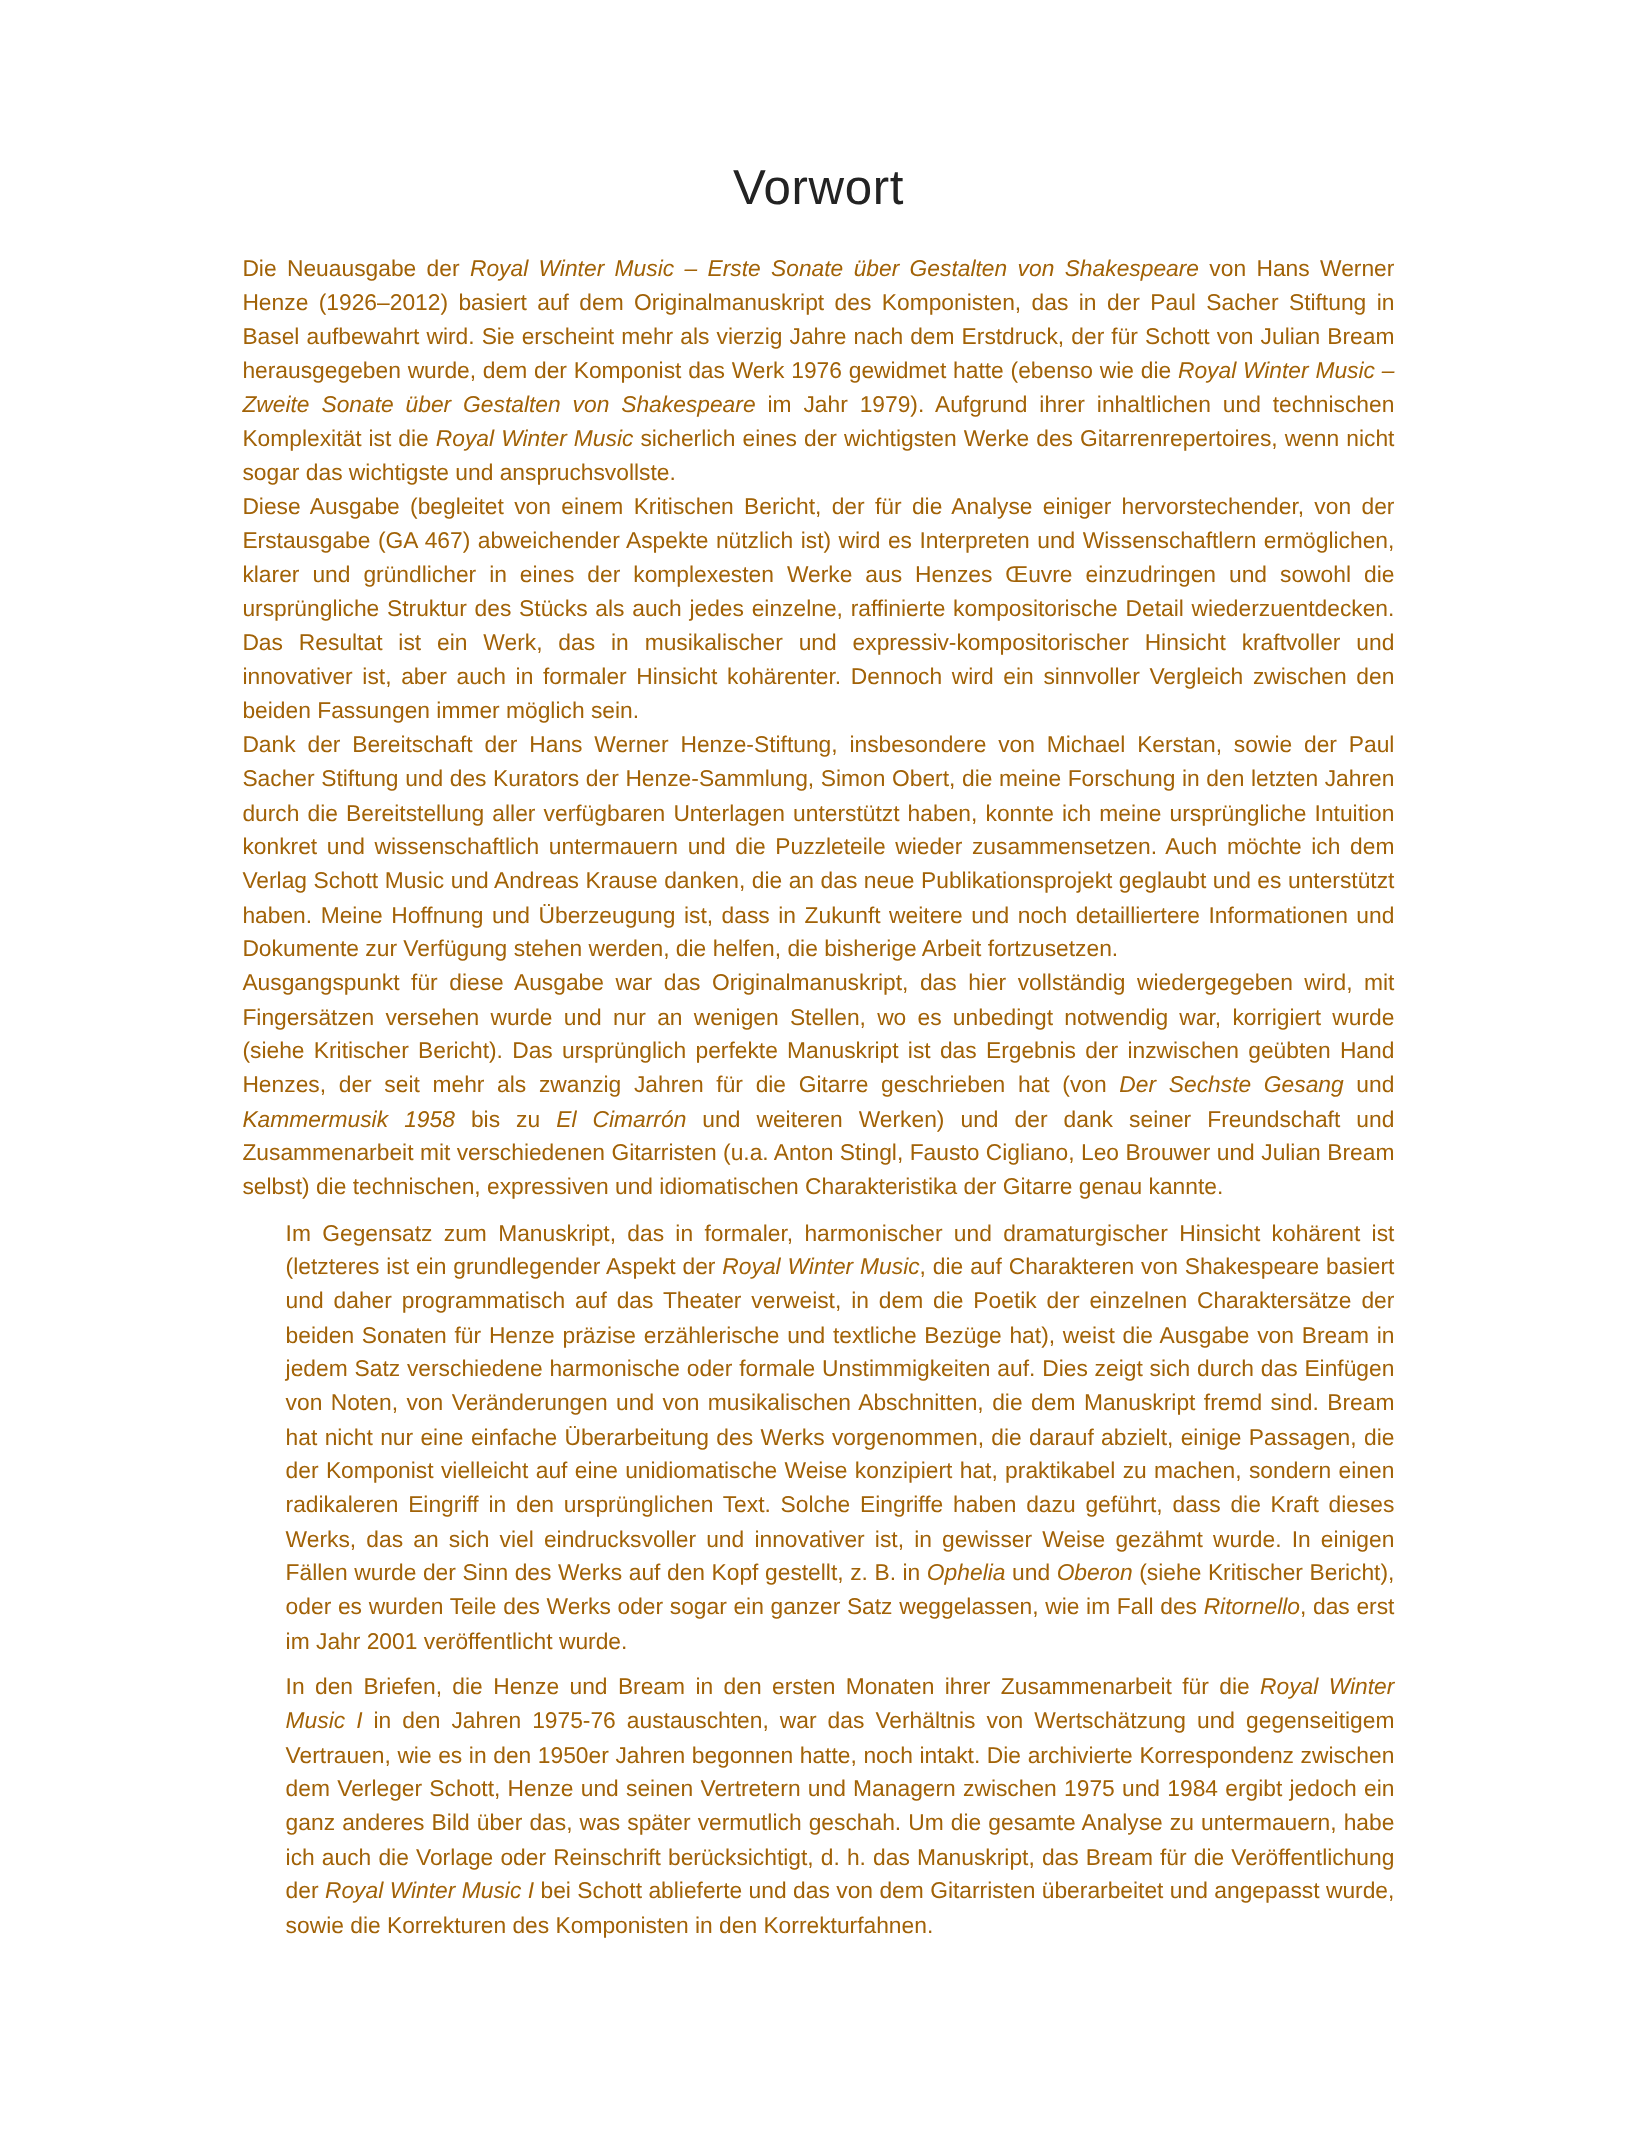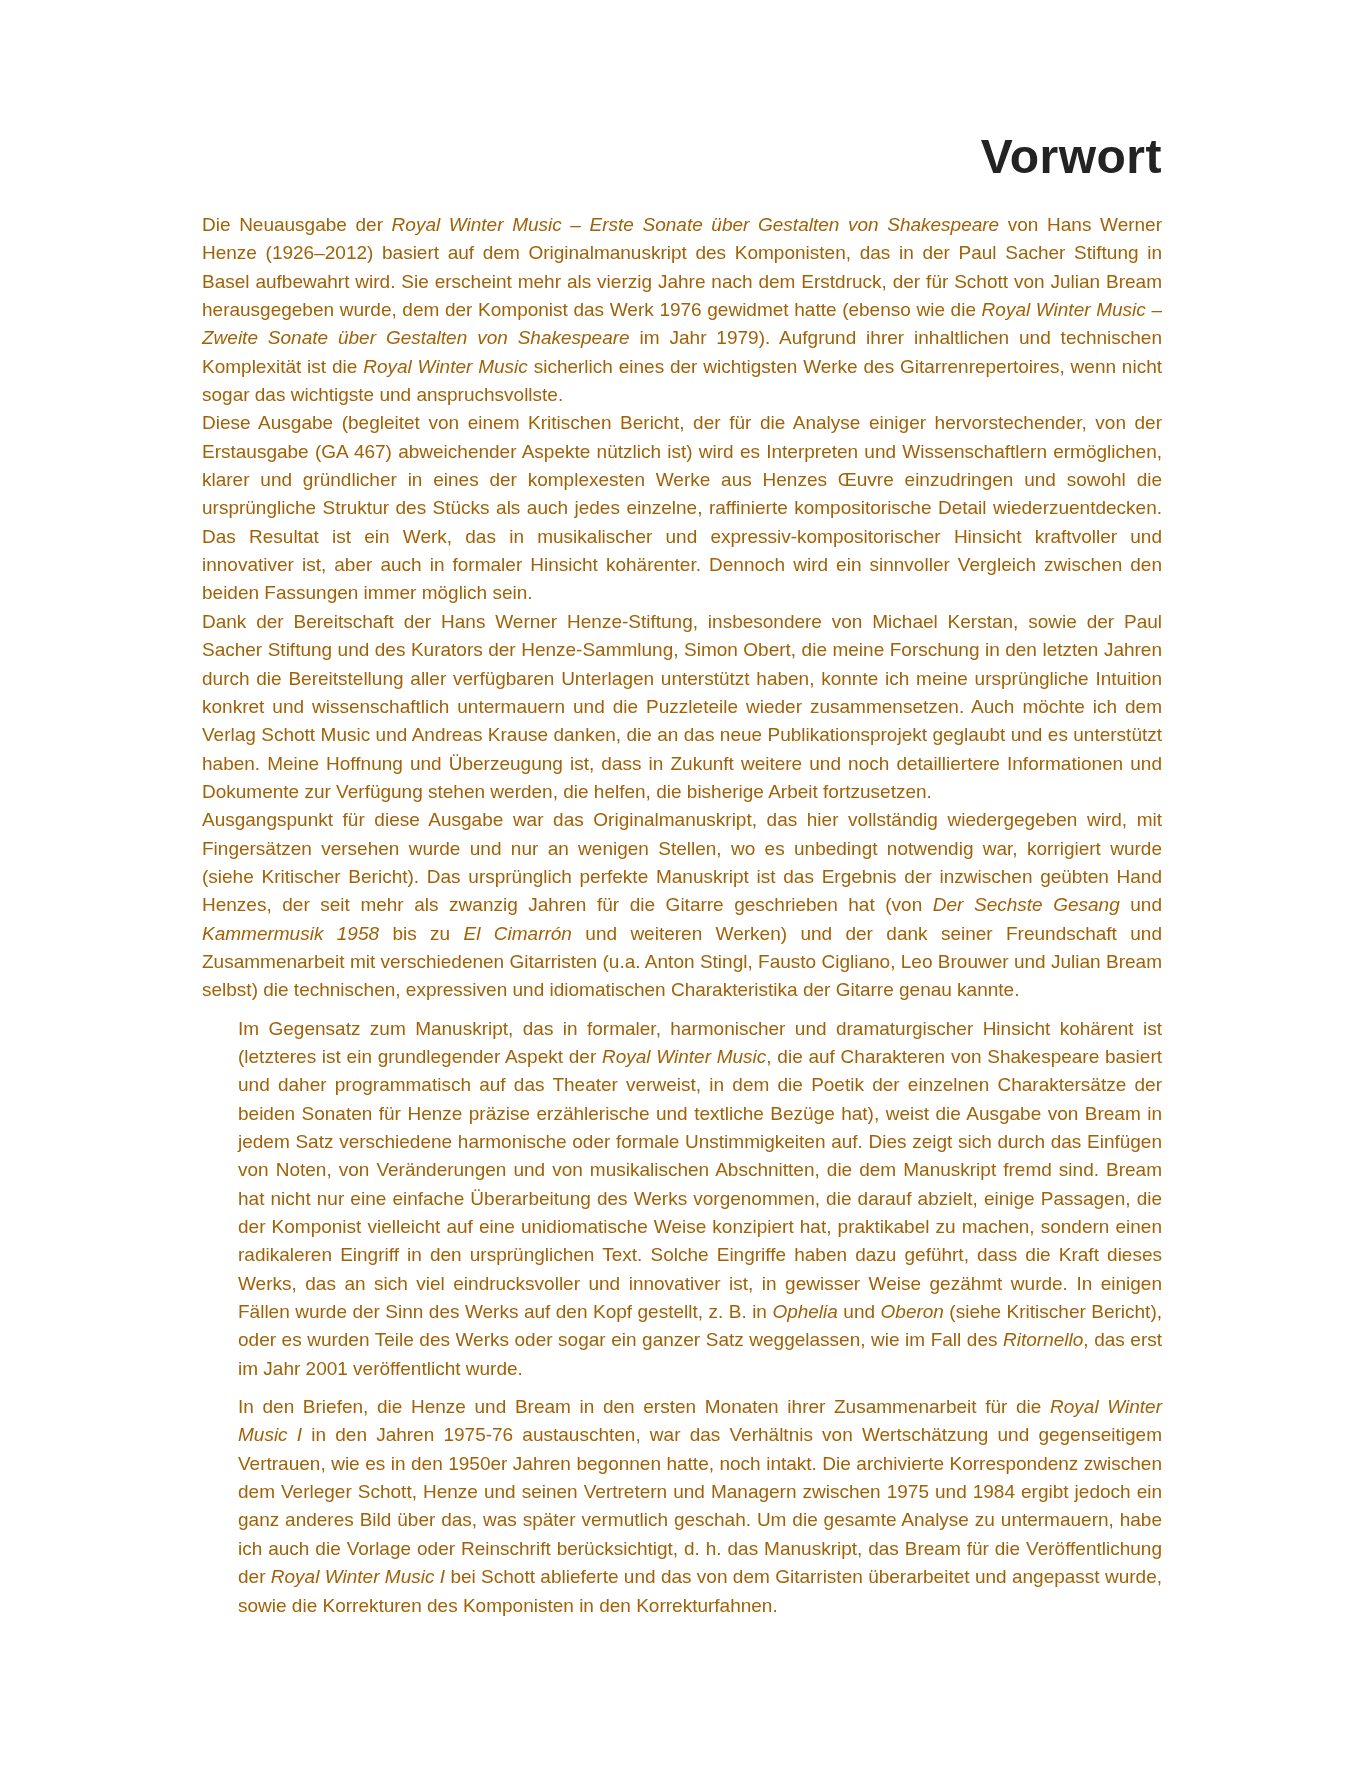--- a/index.html
+++ b/index.html
@@ -16,24 +16,24 @@
   }
   .page {
     box-sizing: border-box;
     width: 1364px;
     height: 1789px;
     padding: 134px 202px 0 202px;
     background: #ffffff;
   }
   .page-title {
     margin: 0;
-    font-size: 48px;
+    font-size: 41px;
     line-height: 45px;
-    font-weight: 700;
-    text-align: right;
+    font-weight: 400;
+    text-align: center;
     color: #232323;
     letter-spacing: 0.5px;
   }
   .doc-body {
     margin-top: 32px;
     width: 960px;
     font-size: 19px;
     line-height: 28.35px;
     text-align: justify;
     color: #a16207;

